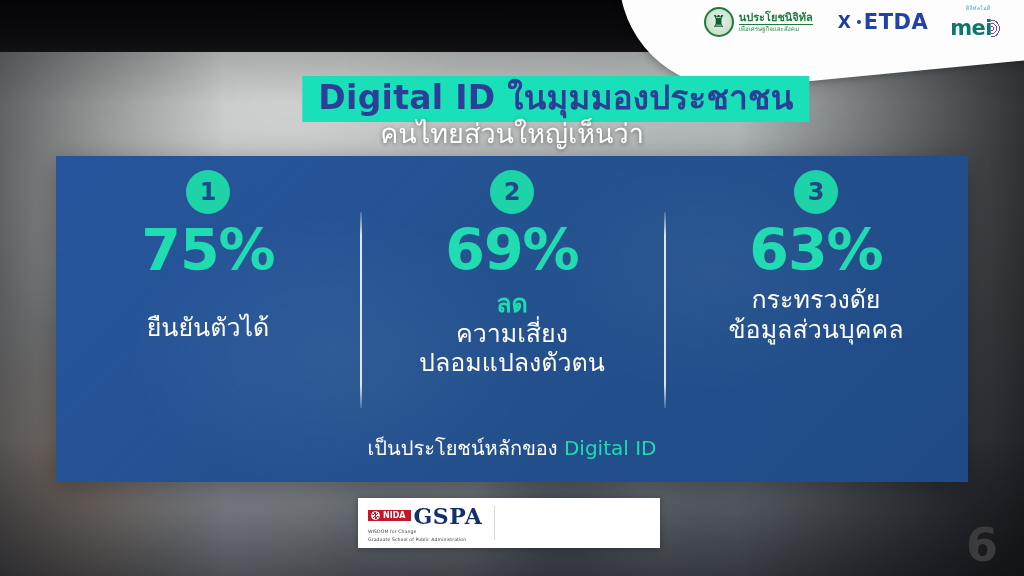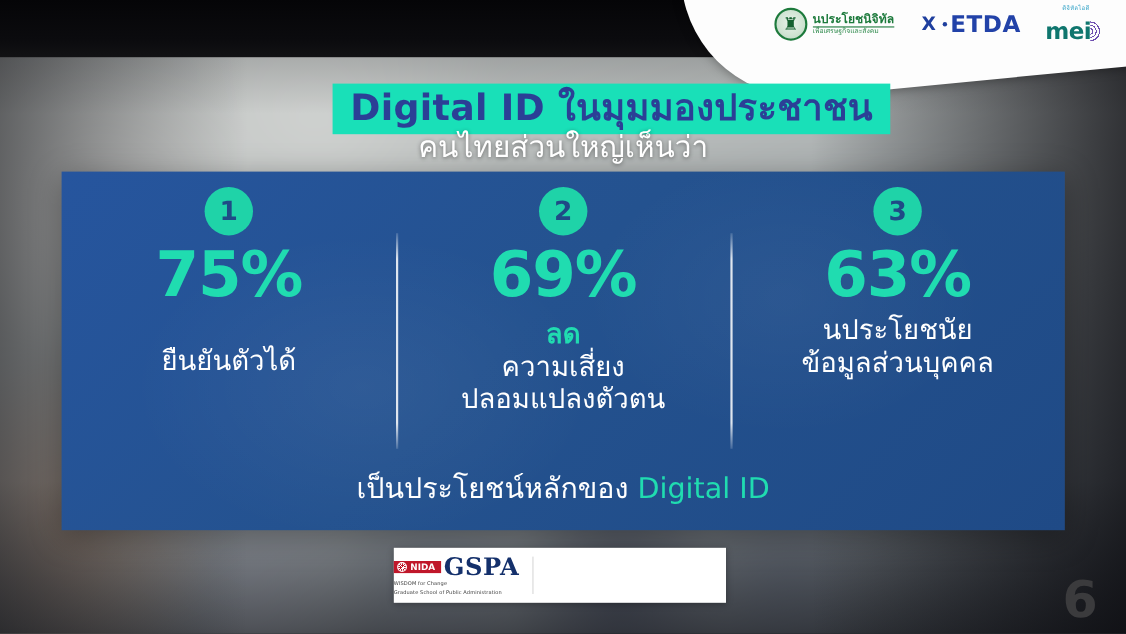--- a/index.html
+++ b/index.html
@@ -149,31 +149,31 @@
   .lines { margin-top:14px; text-align:center; line-height:1.18; }
   .lines .ln { font-size:25px; color:#ffffff; white-space:nowrap; }
   .lines .ln.accent { color:#20dcb0; font-weight:bold; }
 
   .col.c1 .lines { margin-top:34px; }
   .col.c2 .lines { margin-top:10px; }
   .col.c3 .lines { margin-top:6px; }
 
   .panel-footer {
     position:absolute; left:0; bottom:18px; width:100%;
-    text-align:center; font-size:26px; color:#ffffff; white-space:nowrap;
+    text-align:center; font-size:20px; color:#ffffff; white-space:nowrap;
   }
   .panel-footer .hl { color:#20dcb0; }
 
   
   .credit {
     position:absolute; left:358px; top:498px;
     width:302px; height:50px;
     background:#ffffff;
     display:flex; align-items:center; gap:12px;
-    padding:5px 0;
+    padding:5px 10px;
     z-index:6;
     box-shadow:0 1px 6px rgba(0,0,0,.3);
   }
   .nida-block { display:flex; flex-direction:column; align-items:flex-start; line-height:1.1; }
   .nida-row { display:flex; align-items:center; gap:3px; }
   .nida-mark {
     background:#c0172a; color:#fff; font-size:8px; font-weight:bold;
     padding:1px 5px 1px 3px; display:flex; align-items:center; gap:3px;
   }
   .nida-seal {
@@ -260,21 +260,21 @@
           <div class="ln accent">ลด</div>
           <div class="ln">ความเสี่ยง</div>
           <div class="ln">ปลอมแปลงตัวตน</div>
         </div>
       </div>
 
       <div class="col c3">
         <div class="badge">3</div>
         <div class="pct">63%</div>
         <div class="lines">
-          <div class="ln">นประโยชนัย</div>
+          <div class="ln">กระทรวงดัย</div>
           <div class="ln">ข้อมูลส่วนบุคคล</div>
         </div>
       </div>
 
     </div>
 
     <div class="panel-footer">
       <span>เป็นประโยชน์หลักของ </span><span class="hl">Digital ID</span>
     </div>
 

